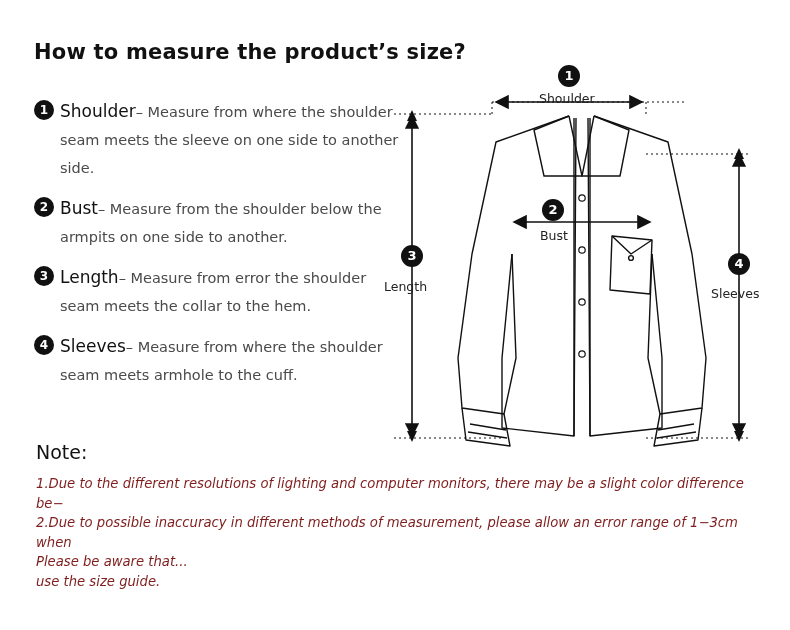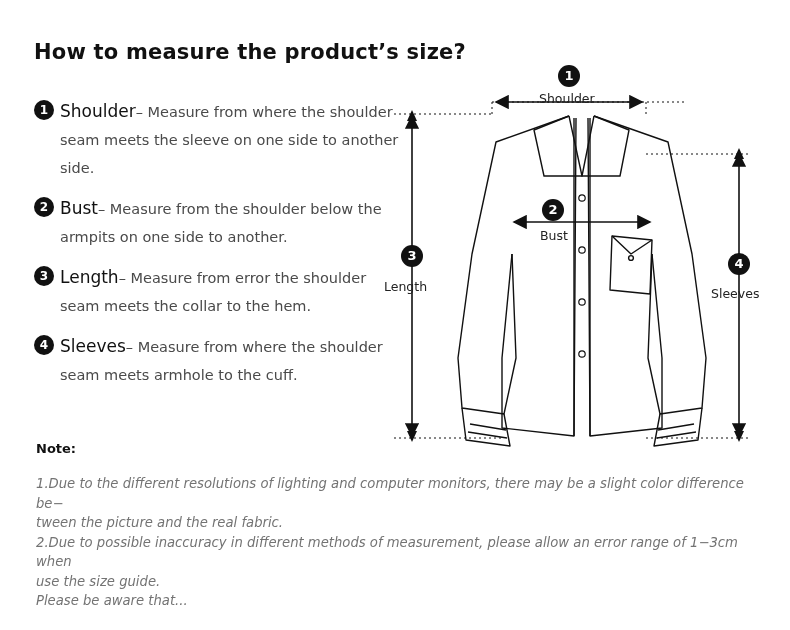--- a/index.html
+++ b/index.html
@@ -67,33 +67,33 @@
   .item-desc {
     font-size: 14.5px;
     color: #4a4a4a;
   }
 
   
   .note-title {
     position: absolute;
     left: 32px;
     top: 441px;
-    font-size: 13px;
-    font-weight: bold;
+    font-size: 19px;
+    font-weight: normal;
     color: #111;
   }
   .note-body {
     position: absolute;
     left: 32px;
     top: 474px;
     width: 730px;
     font-size: 13.2px;
     font-style: italic;
     line-height: 19.5px;
-    color: #737373;
+    color: #7f1d1d;
   }
   .note-line { display: block; }
 
   
   .figure {
     position: absolute;
     left: 380px;
     top: 58px;
     width: 400px;
     height: 390px;
@@ -231,19 +231,18 @@
     <div class="fig-badge" style="left:17px; top:187px;">3</div>
     <div class="fig-label" style="left:0px; top:221px;">Length</div>
 
     <div class="fig-badge" style="left:344px; top:195px;">4</div>
     <div class="fig-label" style="left:327px; top:228px;">Sleeves</div>
   </div>
 
   <div class="note-title">Note:</div>
   <div class="note-body">
     <span class="note-line">1.Due to the different resolutions of lighting and computer monitors, there may be a slight color difference be−</span>
-    <span class="note-line">tween the picture and the real fabric.</span>
     <span class="note-line">2.Due to possible inaccuracy in different methods of measurement, please allow an error range of 1−3cm when</span>
+    <span class="note-line">Please be aware that...</span>
     <span class="note-line">use the size guide.</span>
-    <span class="note-line">Please be aware that...</span>
   </div>
 
 </div>
 
 </body></html>

